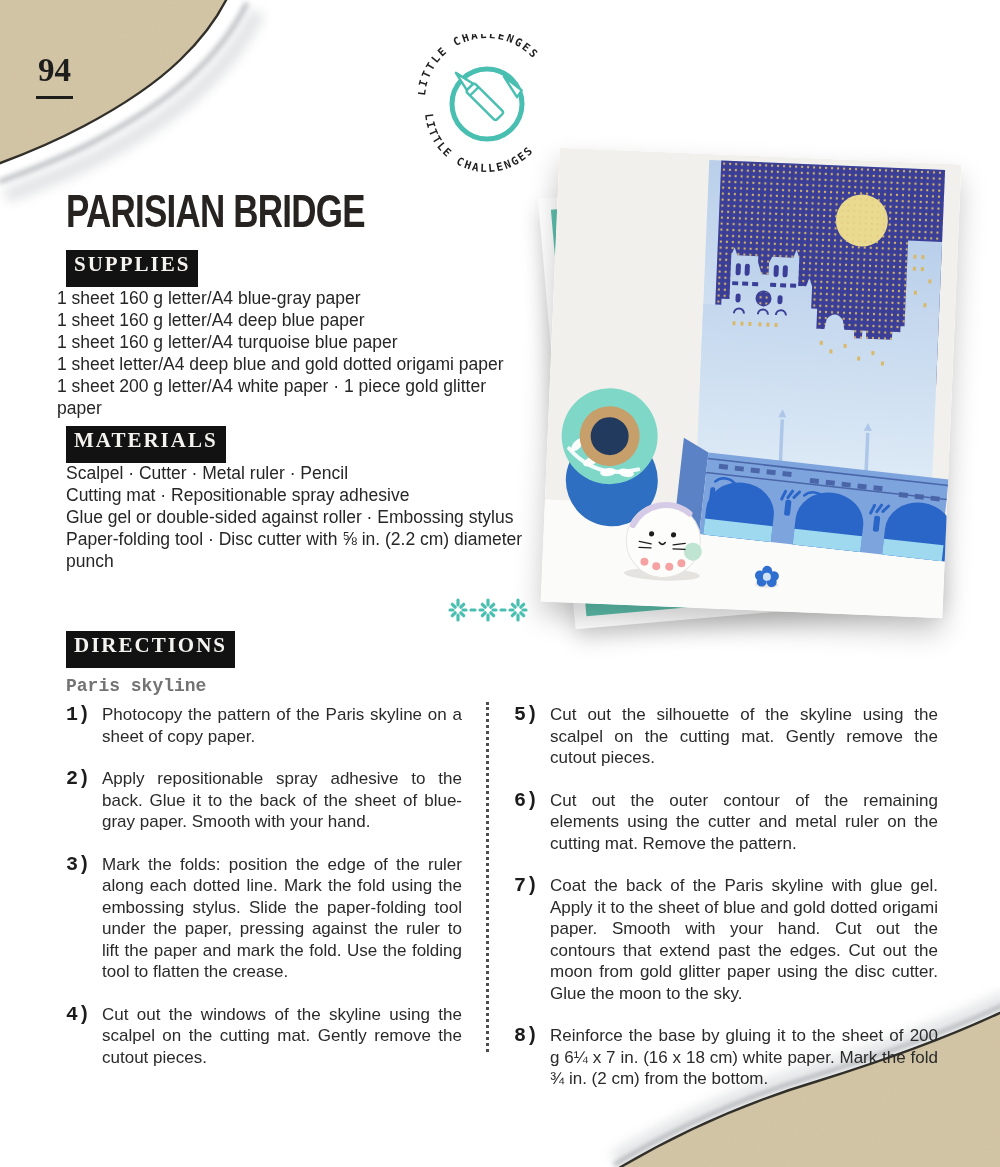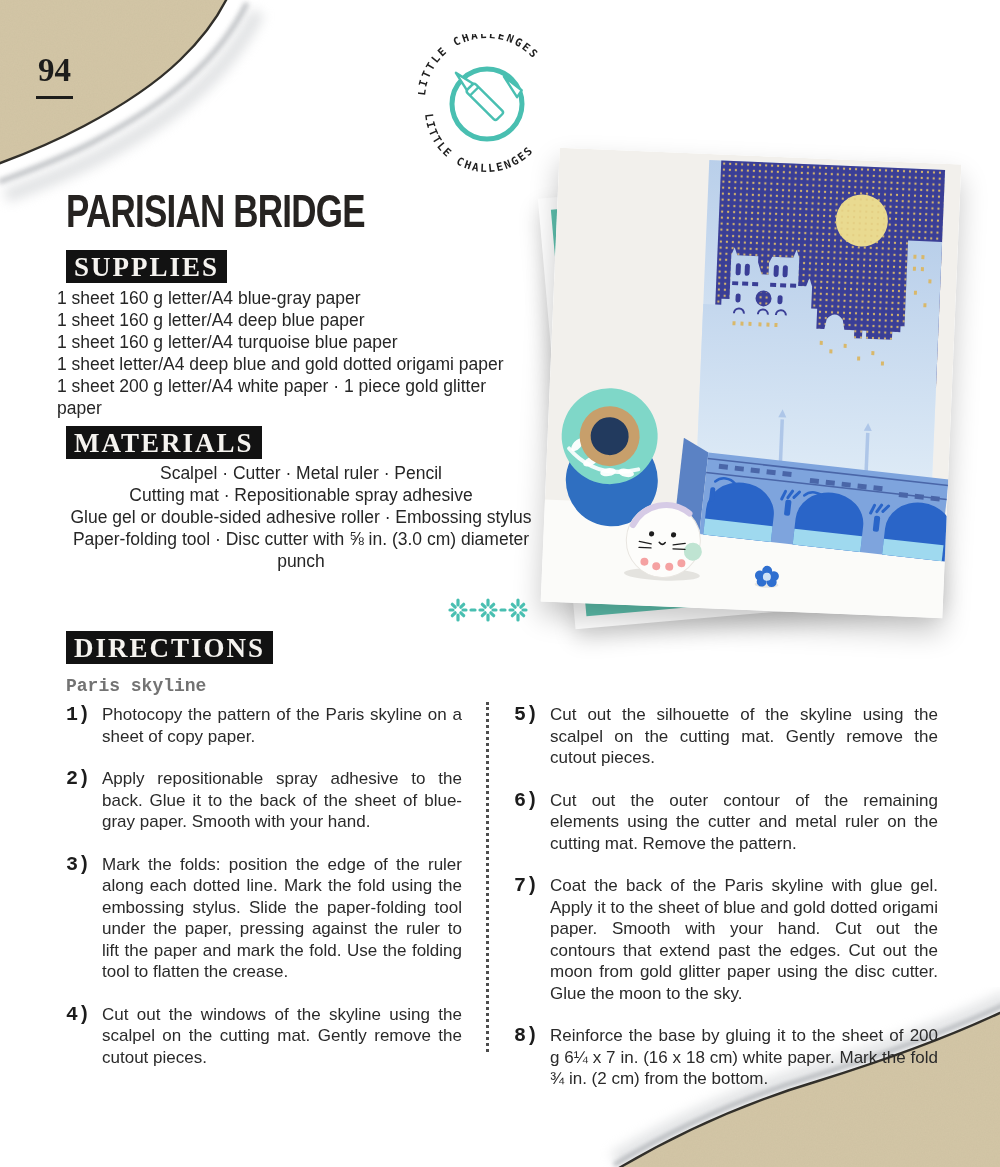--- a/index.html
+++ b/index.html
@@ -6,28 +6,28 @@
   body{width:1000px;height:1167px;background:#ffffff;font-family:"Liberation Sans",sans-serif;color:#262626;position:relative;overflow:hidden;}
   .abs{position:absolute;}
 
   
   .page-num{left:36px;top:52px;font-family:"Liberation Serif",serif;font-weight:bold;font-size:33px;color:#1d1d1b;border-bottom:3px solid #1d1d1b;padding:0 2px 7px 2px;}
 
   
   .title{left:66px;top:184px;font-size:46px;font-weight:bold;color:#262321;letter-spacing:-1px;transform:scaleX(0.76);transform-origin:left top;white-space:nowrap;}
 
   
-  .stamp{background:#121212;color:#f5f3ef;font-family:"Liberation Serif",serif;font-weight:bold;font-size:27px;letter-spacing:2px;padding:2px 8px 0 8px;display:inline-block;}
+  .stamp{background:#121212;color:#f5f3ef;font-family:"Liberation Serif",serif;font-weight:bold;font-size:21px;letter-spacing:2px;padding:2px 8px 10px 8px;display:inline-block;}
   .supplies-h{left:66px;top:250px;}
   .materials-h{left:66px;top:426px;}
   .directions-h{left:66px;top:631px;}
 
   .list{font-size:17.5px;line-height:22px;color:#262626;}
   .supplies-list{left:57px;top:287px;width:460px;}
-  .materials-list{left:66px;top:462px;width:470px;text-align:center;}
+  .materials-list{left:66px;top:462px;width:470px;}
 
   .subhead{left:66px;top:676px;font-family:"Liberation Mono",monospace;font-weight:bold;font-size:18px;color:#737373;}
 
   .col{top:704px;}
   .col-left{left:66px;width:396px;}
   .col-right{left:514px;width:424px;}
   .step{display:flex;align-items:flex-start;margin-bottom:21px;}
   .step-num{flex:0 0 36px;font-family:"Liberation Mono",monospace;font-weight:bold;font-size:20px;color:#1c1c1c;line-height:21px;}
   .step-text{flex:1;font-size:17px;line-height:21.5px;text-align:justify;color:#2a2a2a;}
 
@@ -119,22 +119,22 @@
   <div>1 sheet 160 g letter/A4 deep blue paper</div>
   <div>1 sheet 160 g letter/A4 turquoise blue paper</div>
   <div>1 sheet letter/A4 deep blue and gold dotted origami paper</div>
   <div>1 sheet 200 g letter/A4 white paper · 1 piece gold glitter paper</div>
 </div>
 
 <div class="abs materials-h"><span class="stamp">MATERIALS</span></div>
 <div class="abs list materials-list">
   <div>Scalpel · Cutter · Metal ruler · Pencil</div>
   <div>Cutting mat · Repositionable spray adhesive</div>
-  <div>Glue gel or double-sided adhesive roller · Embossing stylus</div>
-  <div>Paper-folding tool · Disc cutter with ⅝ in. (3.0 cm) diameter punch</div>
+  <div>Glue gel or double-sided against roller · Embossing stylus</div>
+  <div>Paper-folding tool · Disc cutter with ⅝ in. (2.2 cm) diameter punch</div>
 </div>
 
 <div class="abs photo-wrap">
   <div class="teal-print">
     <div class="teal-print-inner"></div>
   </div>
   <div class="white-photo">
     <svg width="402" height="454" viewBox="0 0 402 454">
       <defs>
         <pattern id="golddots" width="6" height="6" patternUnits="userSpaceOnUse">

